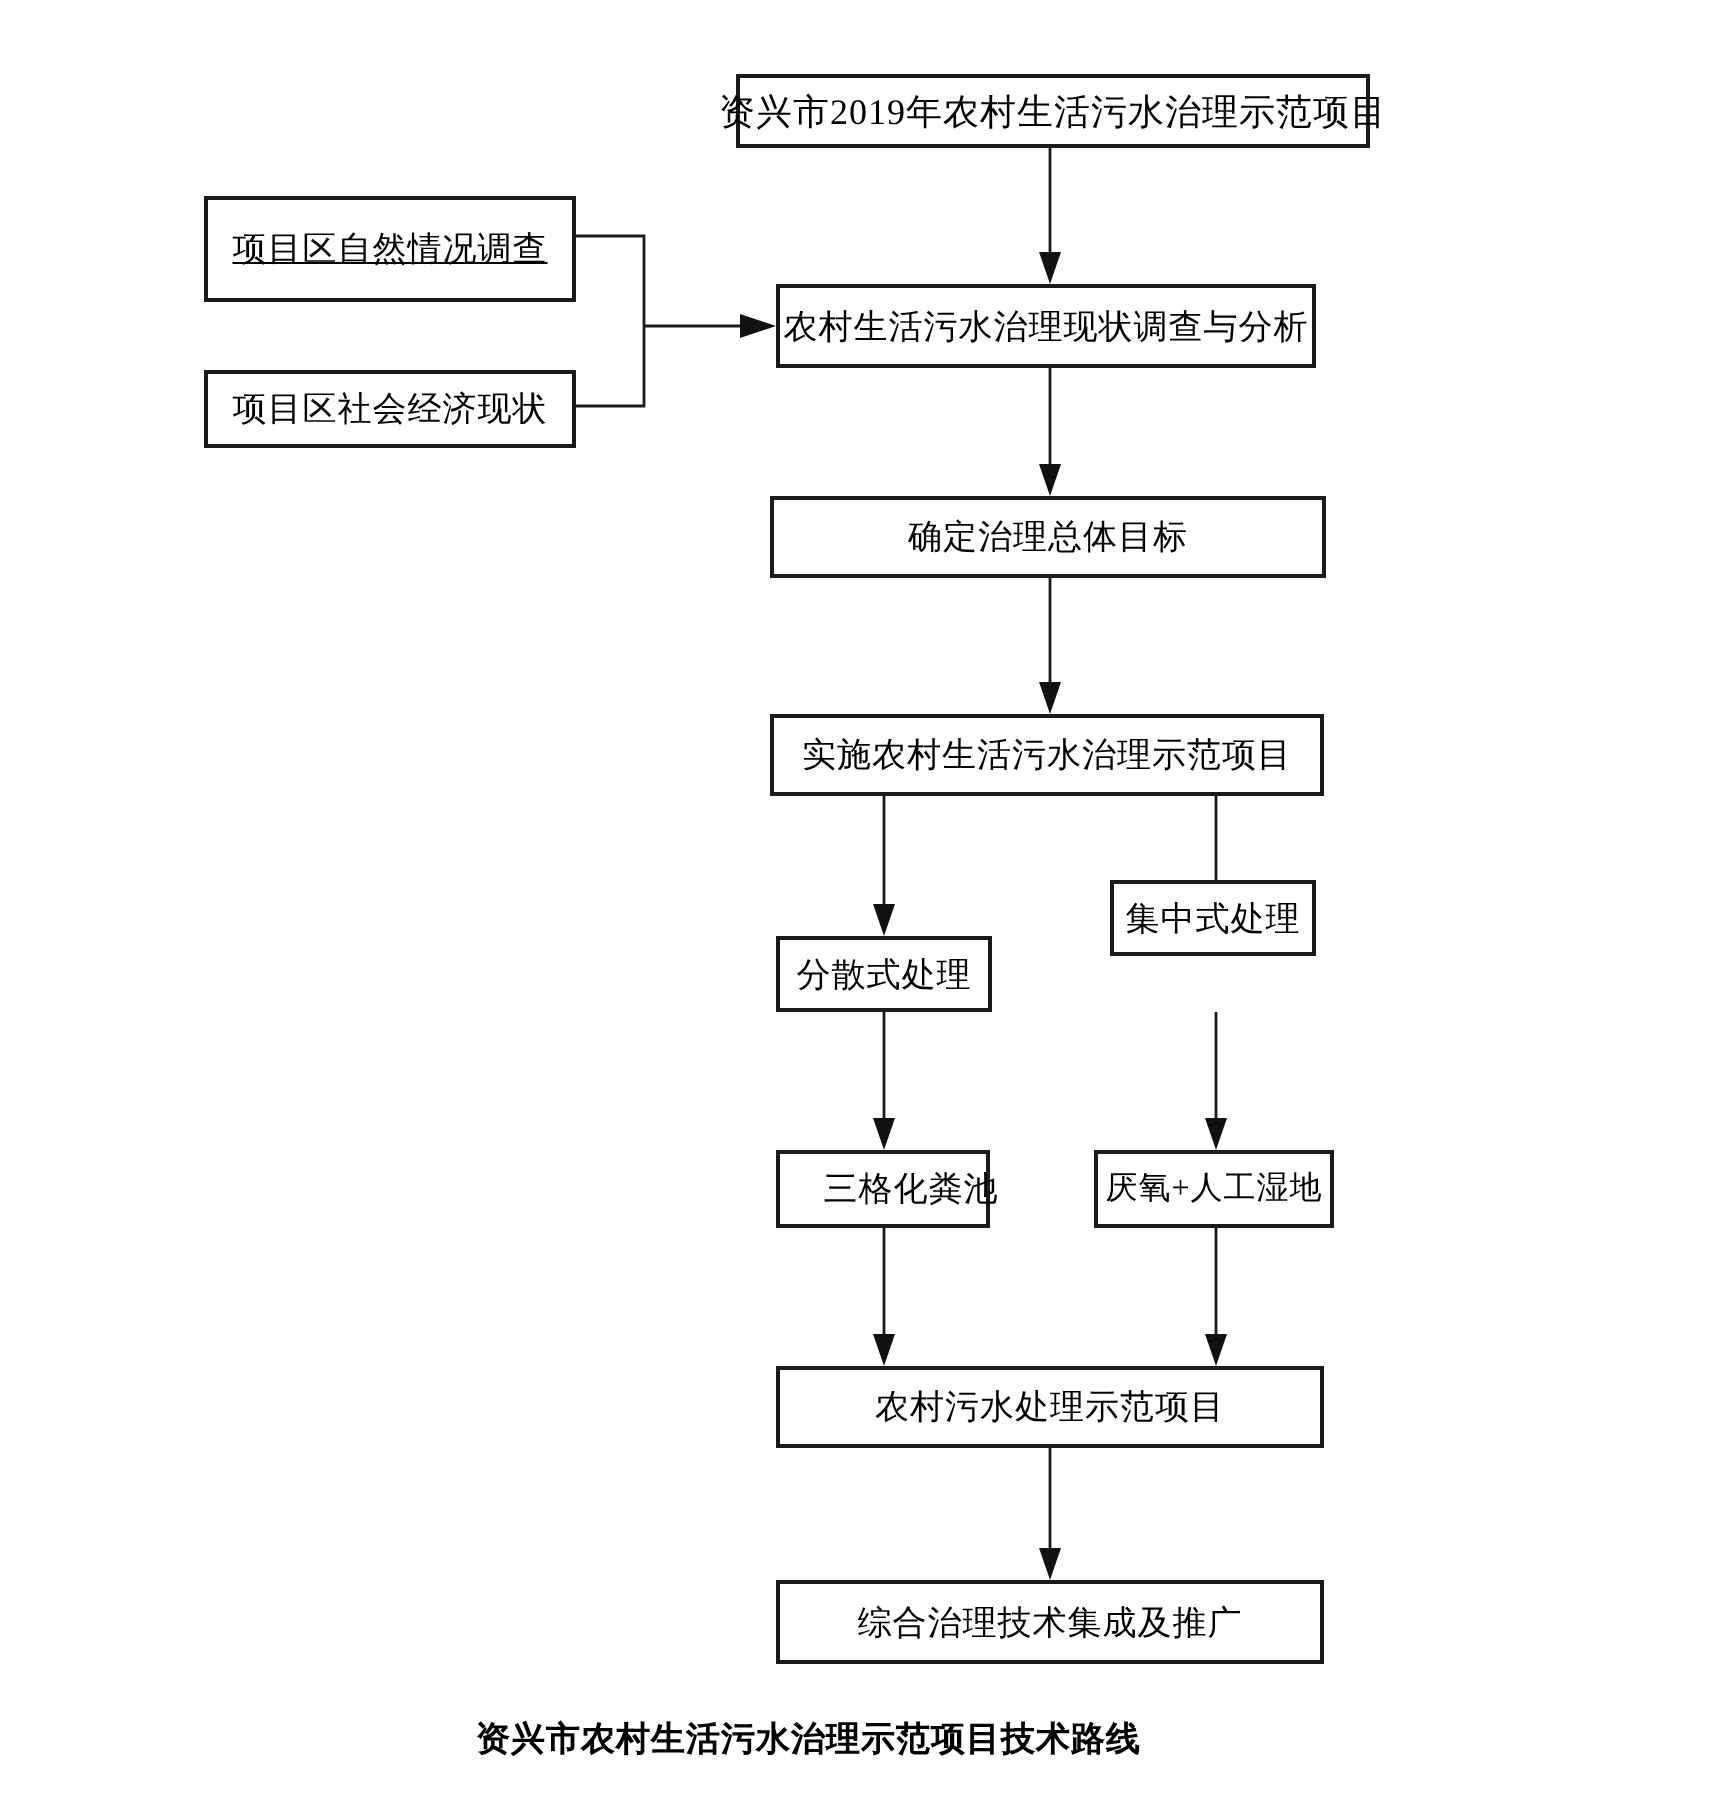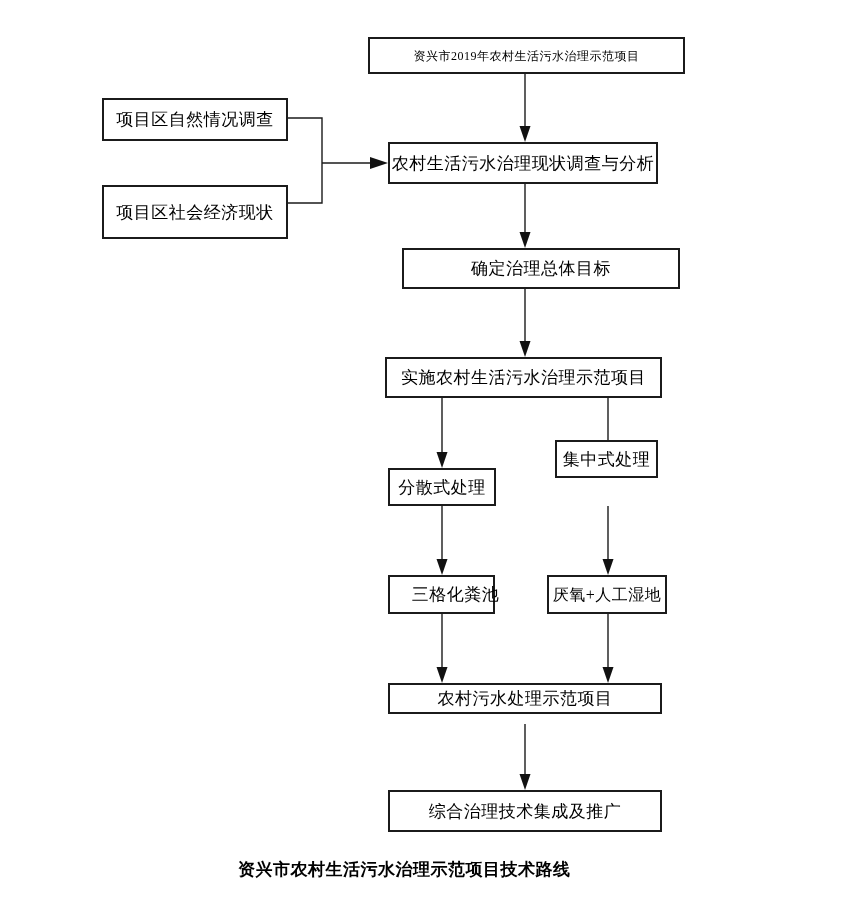--- a/index.html
+++ b/index.html
@@ -24,31 +24,31 @@
     background: #ffffff;
     display: flex;
     align-items: center;
     justify-content: center;
     text-align: center;
     font-size: 17px;
     letter-spacing: 0.5px;
     white-space: nowrap;
     line-height: 1;
   }
-  .n-top        { left: 368px; top: 37px;  width: 317px; height: 37px; font-size: 12px; align-items: center; }
-  .n-natural    { left: 102px; top: 98px;  width: 186px; height: 43px; }
-  .n-social     { left: 102px; top: 185px; width: 186px; height: 54px; }
+  .n-top        { left: 368px; top: 37px;  width: 317px; height: 37px; font-size: 18px; align-items: center; }
+  .n-natural    { left: 102px; top: 98px;  width: 186px; height: 53px; text-decoration: underline; }
+  .n-social     { left: 102px; top: 185px; width: 186px; height: 39px; }
   .n-survey     { left: 388px; top: 142px; width: 270px; height: 42px; }
-  .n-goal       { left: 402px; top: 248px; width: 278px; height: 41px; }
+  .n-goal       { left: 385px; top: 248px; width: 278px; height: 41px; }
   .n-implement  { left: 385px; top: 357px; width: 277px; height: 41px; }
   .n-dispersed  { left: 388px; top: 468px; width: 108px; height: 38px; }
   .n-centralized{ left: 555px; top: 440px; width: 103px; height: 38px; }
   .n-septic     { left: 388px; top: 575px; width: 107px; height: 39px; padding-left: 28px; }
   .n-anaerobic  { left: 547px; top: 575px; width: 120px; height: 39px; font-size: 16px; }
-  .n-demo       { left: 388px; top: 683px; width: 274px; height: 31px; text-align: right; }
+  .n-demo       { left: 388px; top: 683px; width: 274px; height: 41px; text-align: right; }
   .n-promotion  { left: 388px; top: 790px; width: 274px; height: 42px; }
   .caption {
     position: absolute;
     left: 238px; top: 858px;
     width: 360px;
     font-weight: bold;
     font-size: 17px;
     letter-spacing: 0.5px;
     white-space: nowrap;
   }

